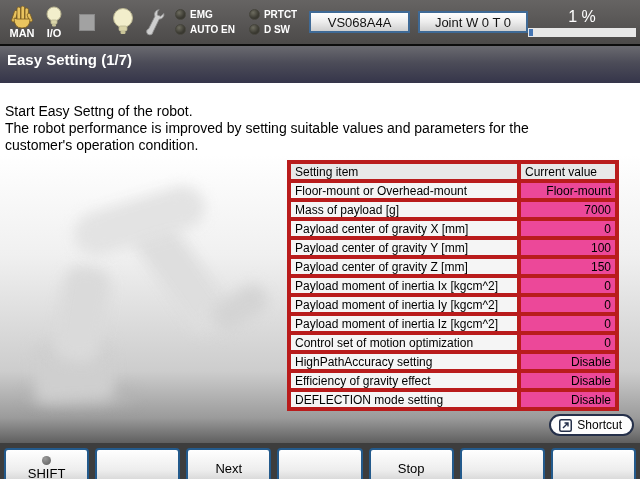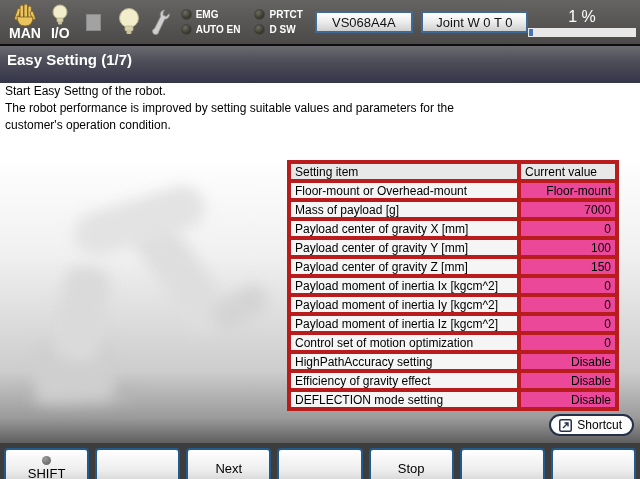--- a/index.html
+++ b/index.html
@@ -6,21 +6,21 @@
   body { font-family:"Liberation Sans", sans-serif; background:#222; }
   .screen { width:640px; height:479px; position:relative; overflow:hidden; background:#fff; }
 
   
   .topbar {
     height:46px; background:linear-gradient(180deg,#666463 0%,#565453 60%,#4c4a49 100%);
     border-bottom:2px solid #0d0d0d;
     display:flex; align-items:center; padding:0 4px; color:#fff;
   }
   .icon-block { display:flex; flex-direction:column; align-items:center; justify-content:center; margin:0 5px; }
-  .icon-label { font-size:14px; font-weight:bold; color:#fff; margin-top:-3px; letter-spacing:0; }
+  .icon-label { font-size:11px; font-weight:bold; color:#fff; margin-top:-3px; letter-spacing:0; }
   .gray-square { width:17px; height:17px; background:#a2a2a2; border:1px solid #8a8a8a; margin:0 11px; }
   .led-grid { display:grid; grid-template-columns:auto auto; grid-auto-flow:column; grid-template-rows:auto auto; gap:4px 14px; margin:0 8px 0 4px; }
   .led-row { display:flex; align-items:center; gap:4px; }
   .led-dot { width:11px; height:11px; border-radius:50%;
     background:radial-gradient(circle at 35% 30%, #6e6d60 0%, #3c3b33 60%, #2e2d27 100%);
     border:1px solid #45443c; }
   .led-label { font-size:10px; font-weight:bold; color:#fff; white-space:nowrap; }
   .tb-btn {
     height:22px; border:2px solid #3f6a96; border-radius:0;
     background:linear-gradient(180deg,#ffffff 0%,#ececec 50%,#cfcfcf 100%);
@@ -39,21 +39,21 @@
     height:37px; background:linear-gradient(180deg,#6a6a70 0%,#4c4c58 45%,#35354a 100%);
     color:#fff; font-size:15px; font-weight:bold; line-height:27px; padding-left:7px;
   }
 
   
   .content {
     position:relative; height:360px;
     background:linear-gradient(180deg,#ffffff 0%,#ffffff 20%,#f0f0f0 48%,#cdcdcd 80%,#9b9b9b 93%,#5f5f5f 100%);
     overflow:hidden;
   }
-  .intro { position:absolute; top:0; left:5px; color:#000; font-size:12px; line-height:17px; }
+  .intro { position:absolute; top:20px; left:5px; color:#000; font-size:14px; line-height:17px; }
 
   
   .robot-pic { position:absolute; left:6px; top:72px; width:278px; height:262px; overflow:hidden; }
   .robot-pic div { position:absolute; filter:blur(7px); }
   .r-base   { left:28px;  top:188px; width:80px;  height:58px; background:#cfcfcf; border-radius:10px; transform:rotate(-3deg); }
   .r-shadow { left:20px;  top:232px; width:110px; height:18px; background:#b5b5b5; border-radius:50%; }
   .r-shoulder{ left:52px; top:112px; width:48px;  height:95px; background:#dadada; border-radius:18px; transform:rotate(10deg); }
   .r-upper  { left:66px;  top:44px;  width:135px; height:44px; background:#e3e3e3; border-radius:22px; transform:rotate(-17deg); }
   .r-fore   { left:152px; top:52px;  width:44px;  height:132px; background:#dedede; border-radius:20px; transform:rotate(-35deg); }
   .r-wrist  { left:205px; top:138px; width:58px;  height:30px; background:#d4d4d4; border-radius:12px; transform:rotate(-32deg); }

